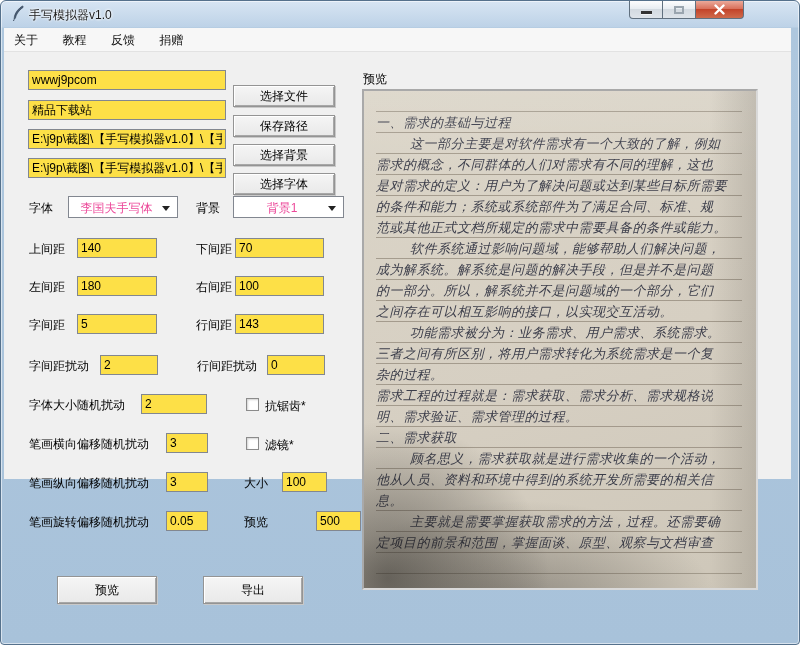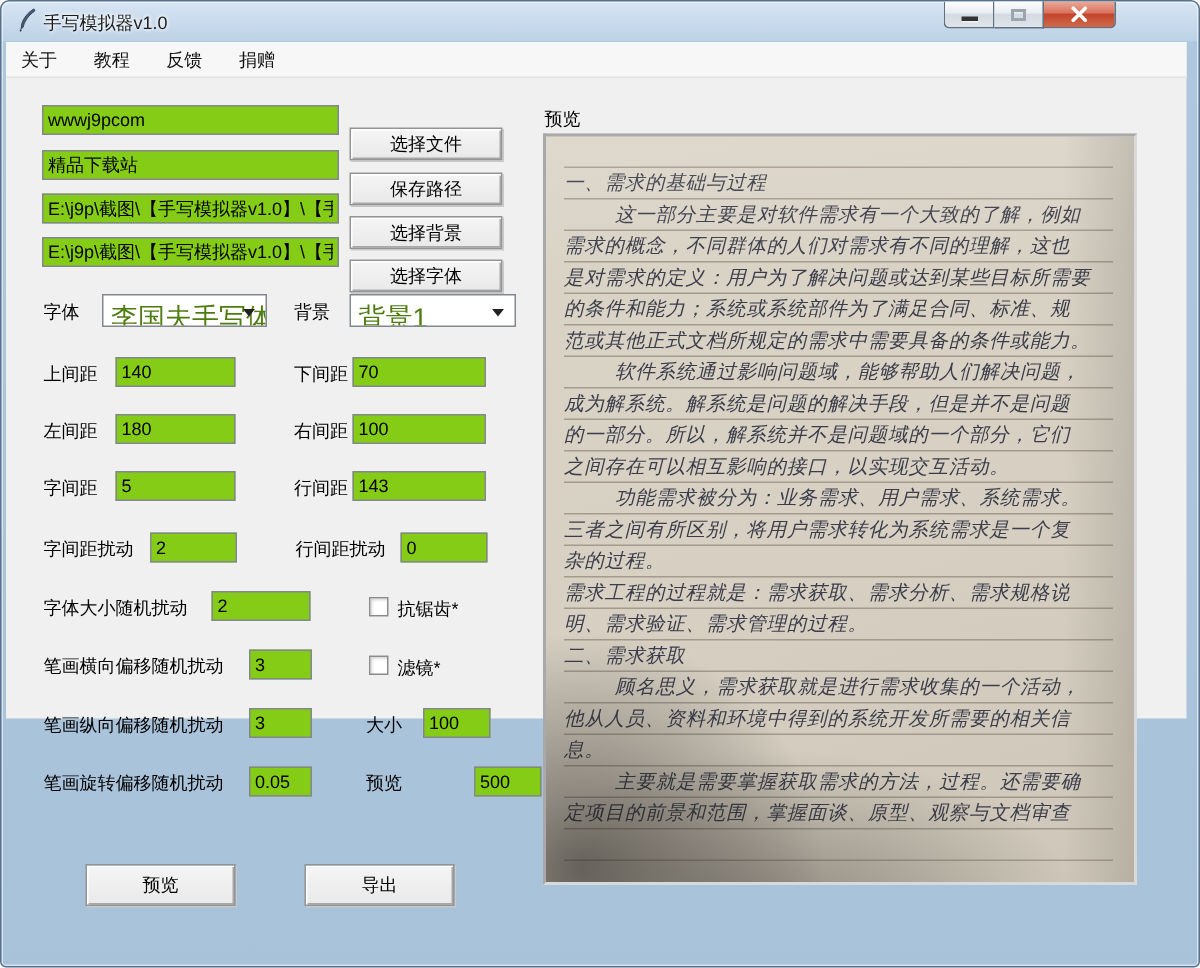--- a/index.html
+++ b/index.html
@@ -23,31 +23,31 @@
   .wbtn.close{width:48px;border-left:none;border-radius:0 0 4px 0;
     background:linear-gradient(to bottom,#eba99a 0%,#d9715c 45%,#c3442a 50%,#cf6a4b 100%);}
   .glyph-min{width:11px;height:3px;background:#333;margin-top:5px;box-shadow:0 1px 0 rgba(255,255,255,.6);}
   .glyph-max{width:10px;height:8px;border:2px solid #9aa5af;box-sizing:border-box;background:transparent;}
   
   .client{position:absolute;left:3px;top:27px;width:787px;height:451px;background:#f0f0f0;}
   .menubar{position:absolute;left:0;top:0;width:100%;height:23px;background:#f7f7f7;
     border-bottom:1px solid #e2e2e2;}
   .menu-item{display:inline-block;padding:4px 10px 3px 10px;font-size:12px;color:#111;cursor:default;}
   
-  .tk-entry{position:absolute;box-sizing:border-box;height:20px;background:#84cc16;
+  .tk-entry{position:absolute;box-sizing:border-box;height:20px;background:#fde047;
     border:1px solid #828790;font-size:12px;padding:1px 3px;color:#000;
     font-family:"Liberation Sans","DejaVu Sans",sans-serif;outline:none;}
   .tk-btn{position:absolute;box-sizing:border-box;height:22px;font-size:12px;color:#000;
     background:linear-gradient(to bottom,#f5f5f5,#e9e9e9);
     border:1px solid #949494;box-shadow:inset 1px 1px 0 #fff,inset -1px -1px 0 #a7a7a7,1px 1px 0 #c9c9c9;
     display:flex;align-items:center;justify-content:center;cursor:default;
     font-family:"Liberation Sans","DejaVu Sans",sans-serif;margin-top:16px;}
   .tk-lbl{position:absolute;font-size:12px;color:#000;white-space:nowrap;}
   .tk-combo{position:absolute;box-sizing:border-box;height:22px;background:#fff;
-    border:1px solid #828790;font-size:18px;padding:3px 18px 0 5px;color:#4d7c0f;white-space:nowrap;overflow:hidden;}
+    border:1px solid #828790;font-size:12px;padding:3px 18px 0 5px;color:#ec4899;white-space:nowrap;overflow:hidden;text-align:center;}
   .combo-arrow{position:absolute;right:7px;top:9px;width:0;height:0;
     border-left:4px solid transparent;border-right:4px solid transparent;border-top:5px solid #222;}
   .tk-check{position:absolute;box-sizing:border-box;width:13px;height:13px;background:#fff;
     border:1px solid #8b8b8b;box-shadow:inset 1px 1px 2px rgba(0,0,0,.18);}
   
   .preview-box{position:absolute;left:358px;top:61px;width:396px;height:501px;box-sizing:border-box;
     border:2px solid #a9a9a9;border-right-color:#d9d9d9;border-bottom-color:#d9d9d9;background:#d7d1c4;overflow:hidden;}
   .paper{position:absolute;inset:0;
     background:linear-gradient(160deg,#dbd5c8 0%,#d6cfc2 55%,#cec7b9 100%);}
   .hw-lines{position:absolute;left:0;top:0;right:0;bottom:0;padding:0 14px 0 12px;}

